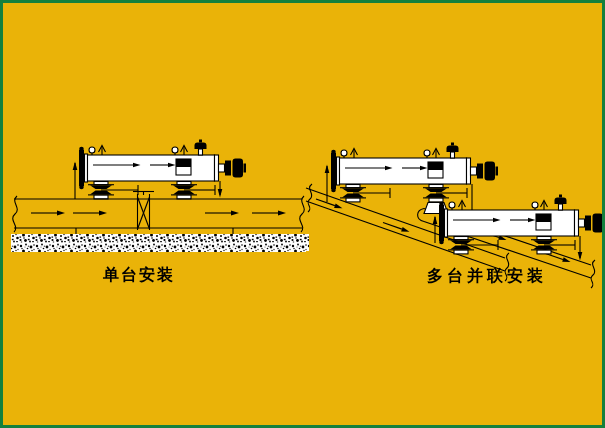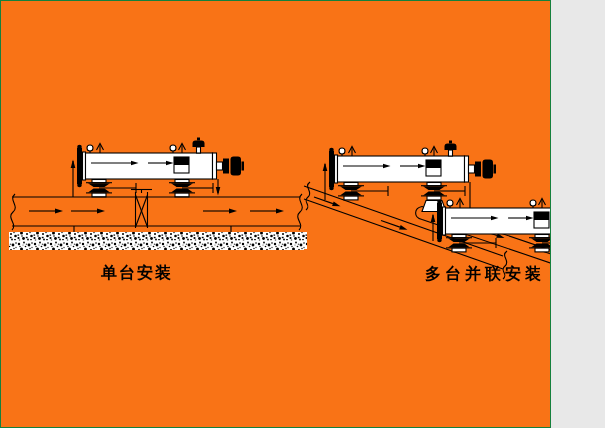--- a/index.html
+++ b/index.html
@@ -1,18 +1,18 @@
 <!DOCTYPE html>
 <html><head>
 <meta charset="utf-8">
 <style>
   html,body{margin:0;padding:0;background:#e8e8e8;}
   .page{
-    position:relative;width:551px;height:428px;background:#f97316;
-    border:1px solid #15803d;box-sizing:border-box;overflow:hidden;
+    position:relative;width:605px;height:428px;background:#eab308;
+    border:3px solid #15803d;box-sizing:border-box;overflow:hidden;
     font-family:"DejaVu Sans","Liberation Sans",sans-serif;
   }
   svg{position:absolute;left:0;top:0;}
   .cap{font-family:"DejaVu Sans","Liberation Sans",sans-serif;
        font-weight:bold;font-size:16px;fill:#000;}
 </style>
 </head>
 <body>
 
 <div class="page">

